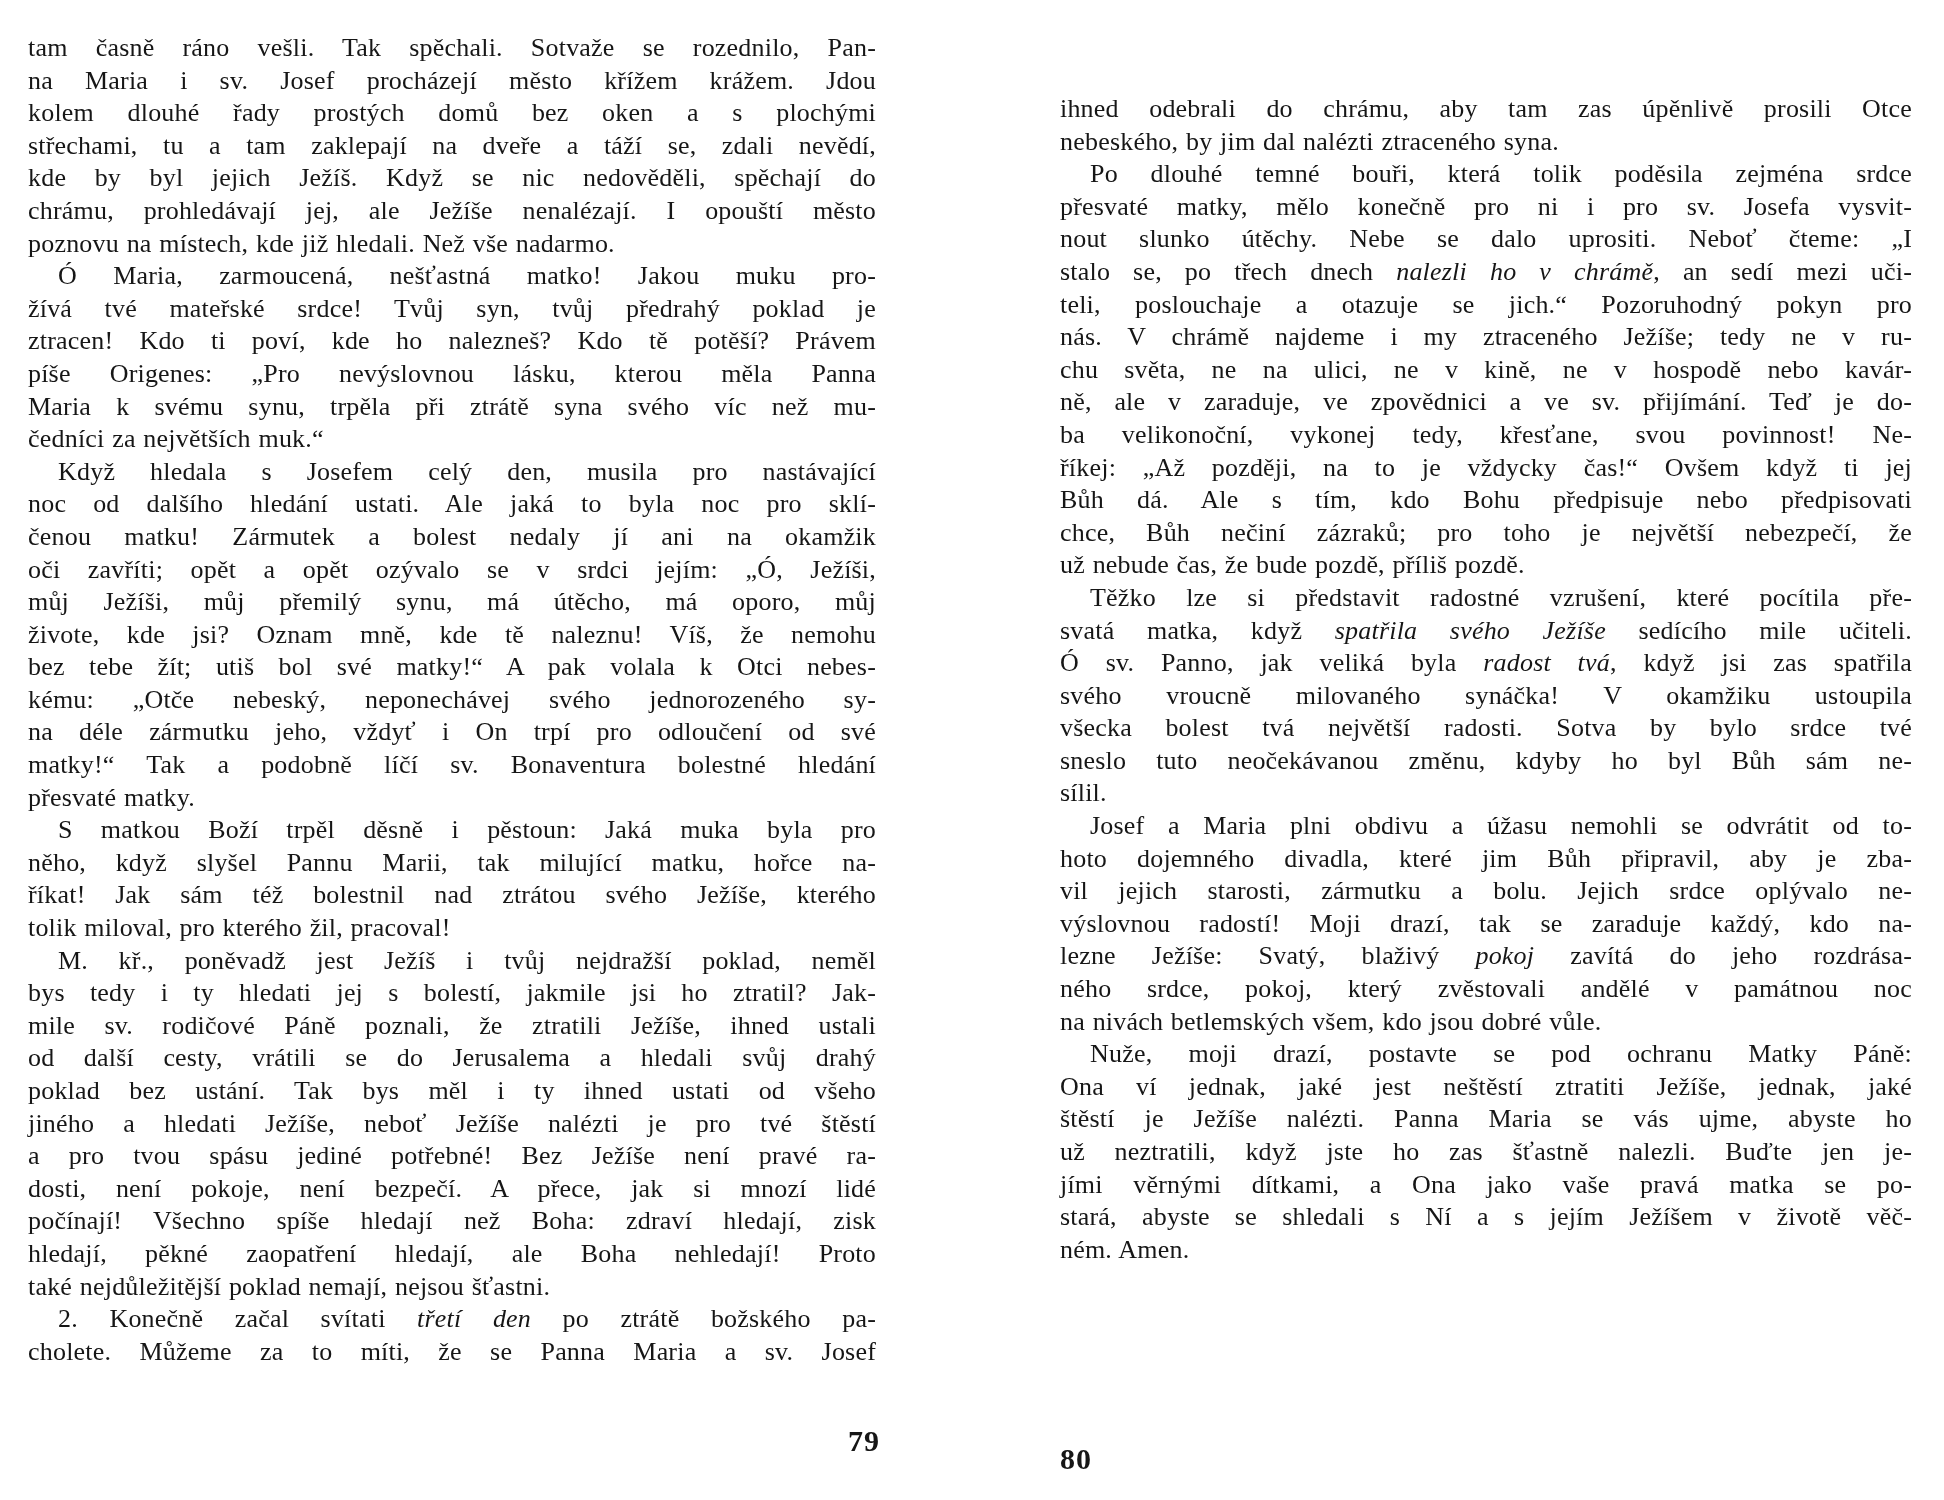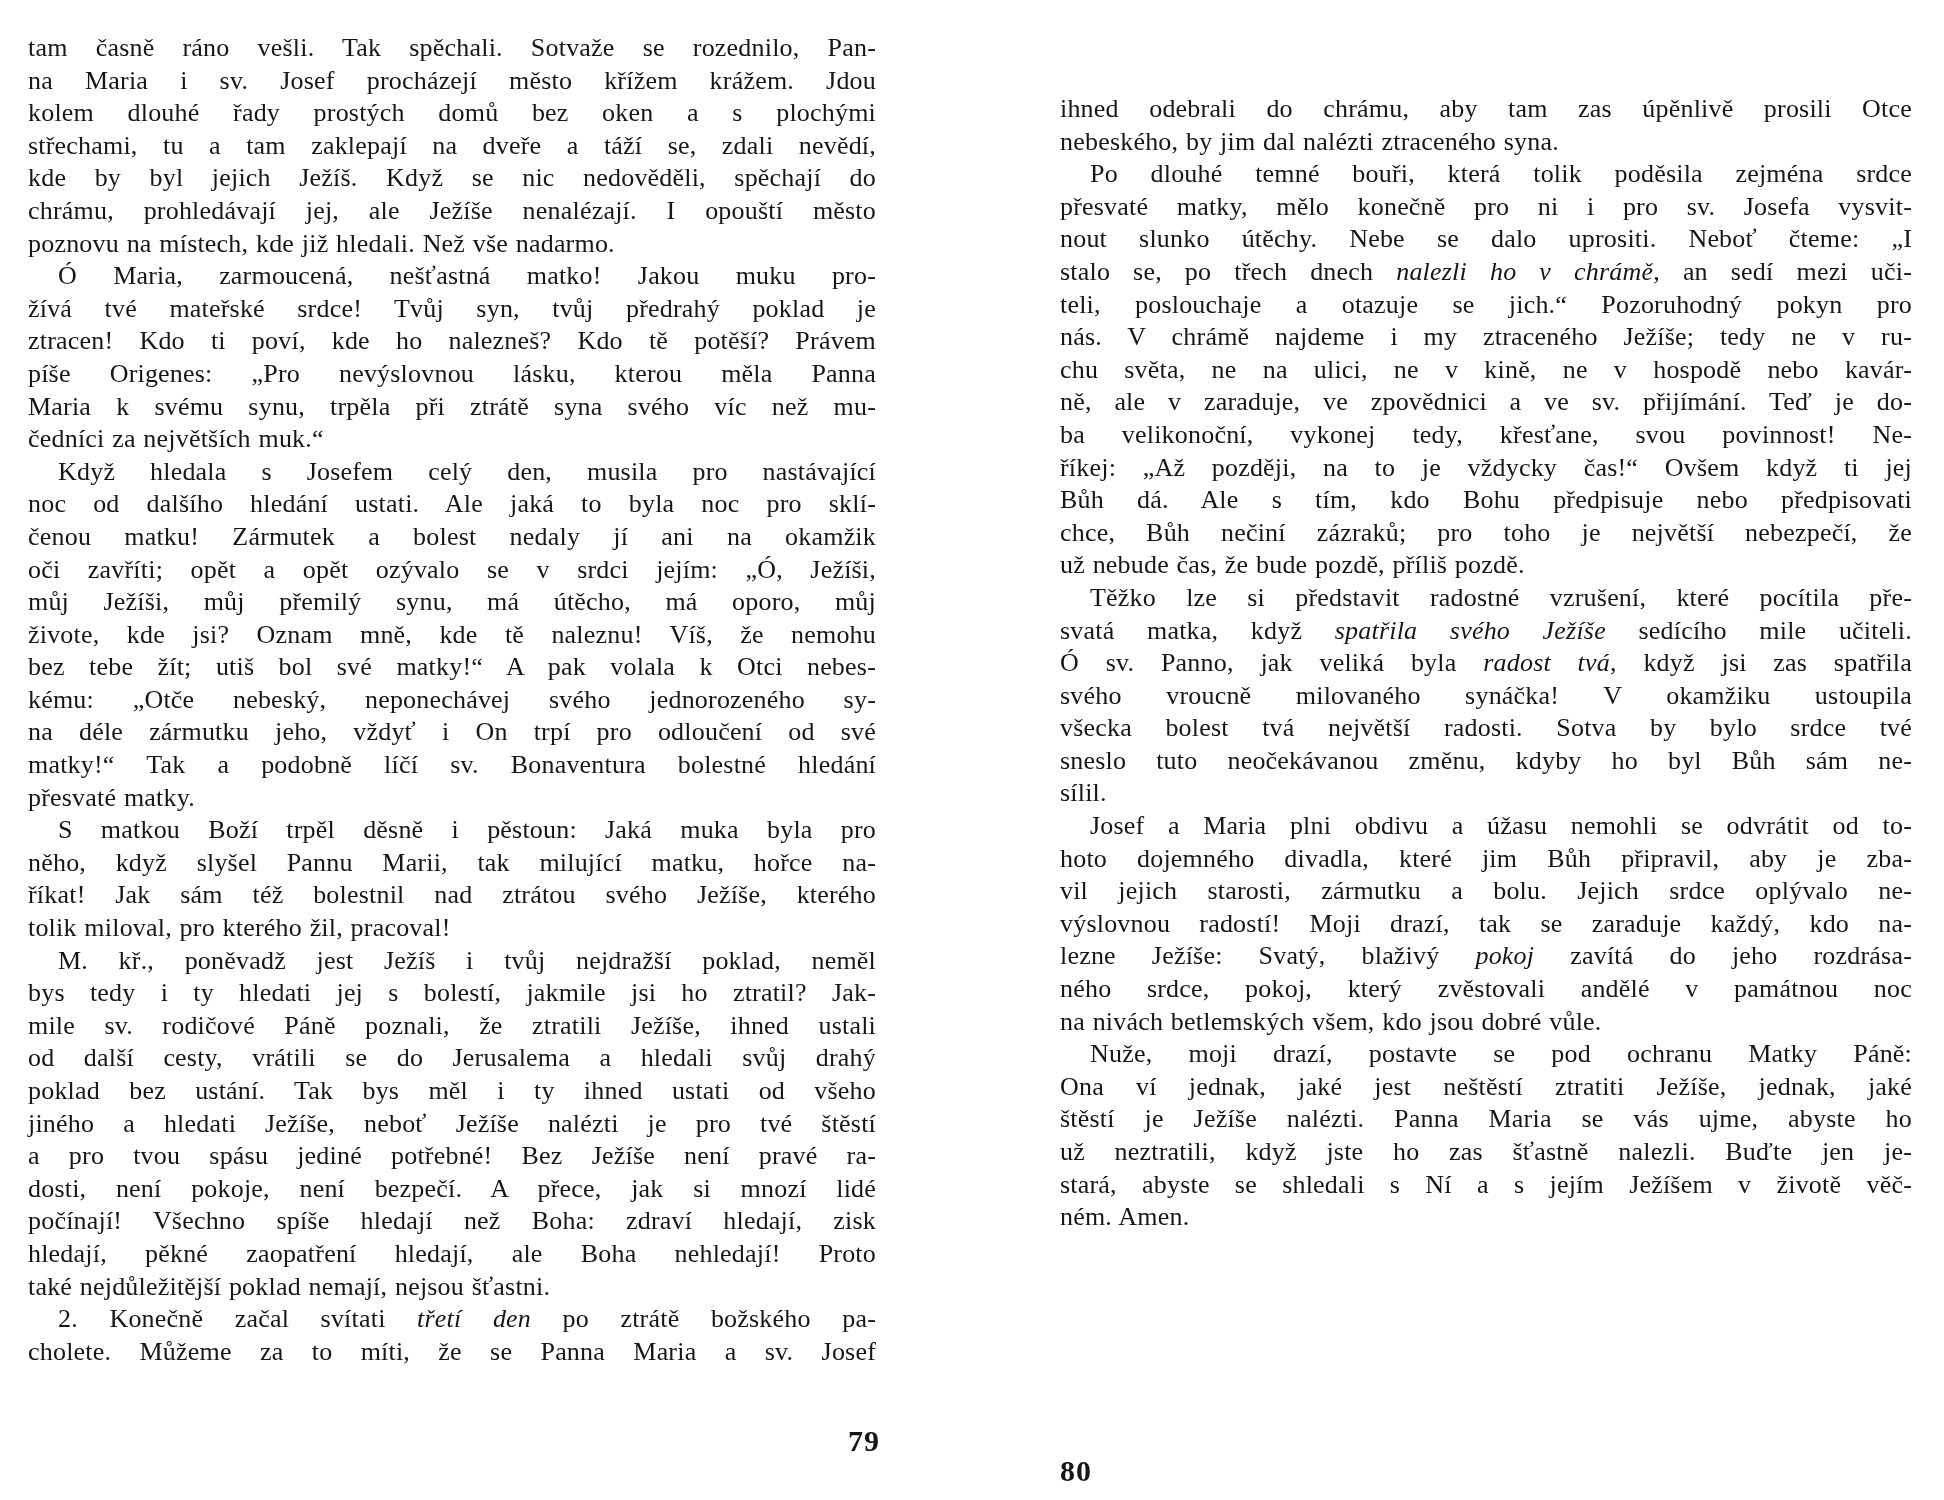--- a/index.html
+++ b/index.html
@@ -33,21 +33,21 @@
   .line.end { text-align-last: left; }
   .line.indent { text-indent: 30px; }
   .line i { font-style: italic; }
   .page-num {
     position: absolute;
     font-size: 30px;
     font-weight: bold;
     letter-spacing: 1px;
   }
   #pn-left  { left: 848px;  top: 1424px; }
-  #pn-right { left: 1060px; top: 1442px; margin-top: 12px; }
+  #pn-right { left: 1060px; top: 1442px; }
 </style>
 </head>
 <body>
 
 <div id="left-col" class="page-text">
     <div class="para">
       <div class="line"><span>tam časně ráno vešli. Tak spěchali. Sotvaže se rozednilo, Pan-</span></div>
       <div class="line"><span>na Maria i sv. Josef procházejí město křížem krážem. Jdou</span></div>
       <div class="line"><span>kolem dlouhé řady prostých domů bez oken a s plochými</span></div>
       <div class="line"><span>střechami, tu a tam zaklepají na dveře a táží se, zdali nevědí,</span></div>
@@ -137,20 +137,21 @@
       <div class="line"><span>výslovnou radostí! Moji drazí, tak se zaraduje každý, kdo na-</span></div>
       <div class="line"><span>lezne Ježíše: Svatý, blaživý </span><i>pokoj</i><span> zavítá do jeho rozdrása-</span></div>
       <div class="line"><span>ného srdce, pokoj, který zvěstovali andělé v památnou noc</span></div>
       <div class="line end"><span>na nivách betlemských všem, kdo jsou dobré vůle.</span></div>
     </div>
     <div class="para">
       <div class="line indent"><span>Nuže, moji drazí, postavte se pod ochranu Matky Páně:</span></div>
       <div class="line"><span>Ona ví jednak, jaké jest neštěstí ztratiti Ježíše, jednak, jaké</span></div>
       <div class="line"><span>štěstí je Ježíše nalézti. Panna Maria se vás ujme, abyste ho</span></div>
       <div class="line"><span>už neztratili, když jste ho zas šťastně nalezli. Buďte jen je-</span></div>
+      <div class="line"><span>jími věrnými dítkami, a Ona jako vaše pravá matka se po-</span></div>
       <div class="line"><span>stará, abyste se shledali s Ní a s jejím Ježíšem v životě věč-</span></div>
       <div class="line end"><span>ném. Amen.</span></div>
     </div>
   </div>
 
 <div id="pn-left" class="page-num">79</div>
 
 <div id="pn-right" class="page-num">80</div>
 
 </body></html>

